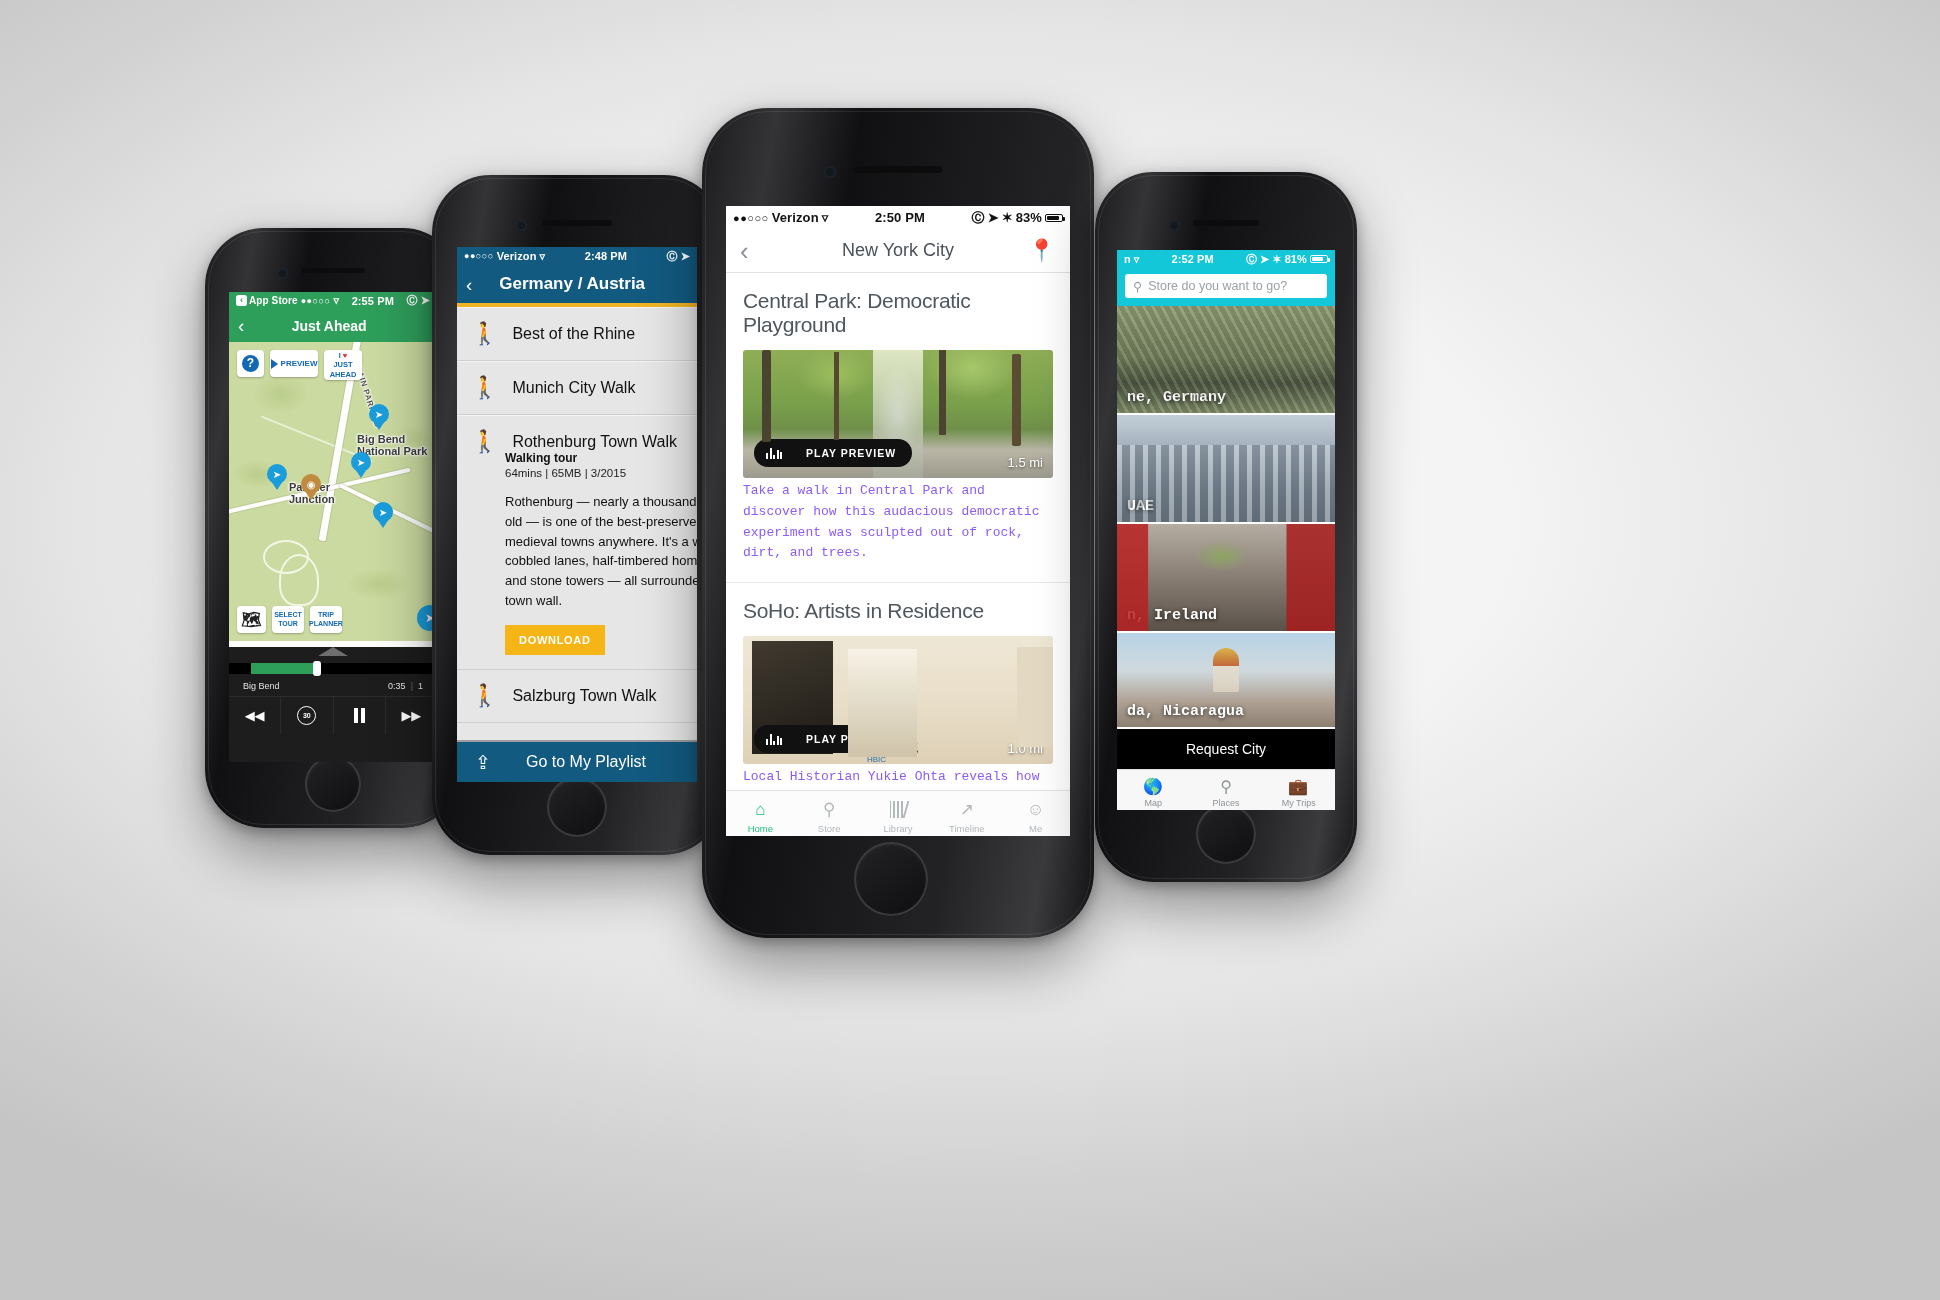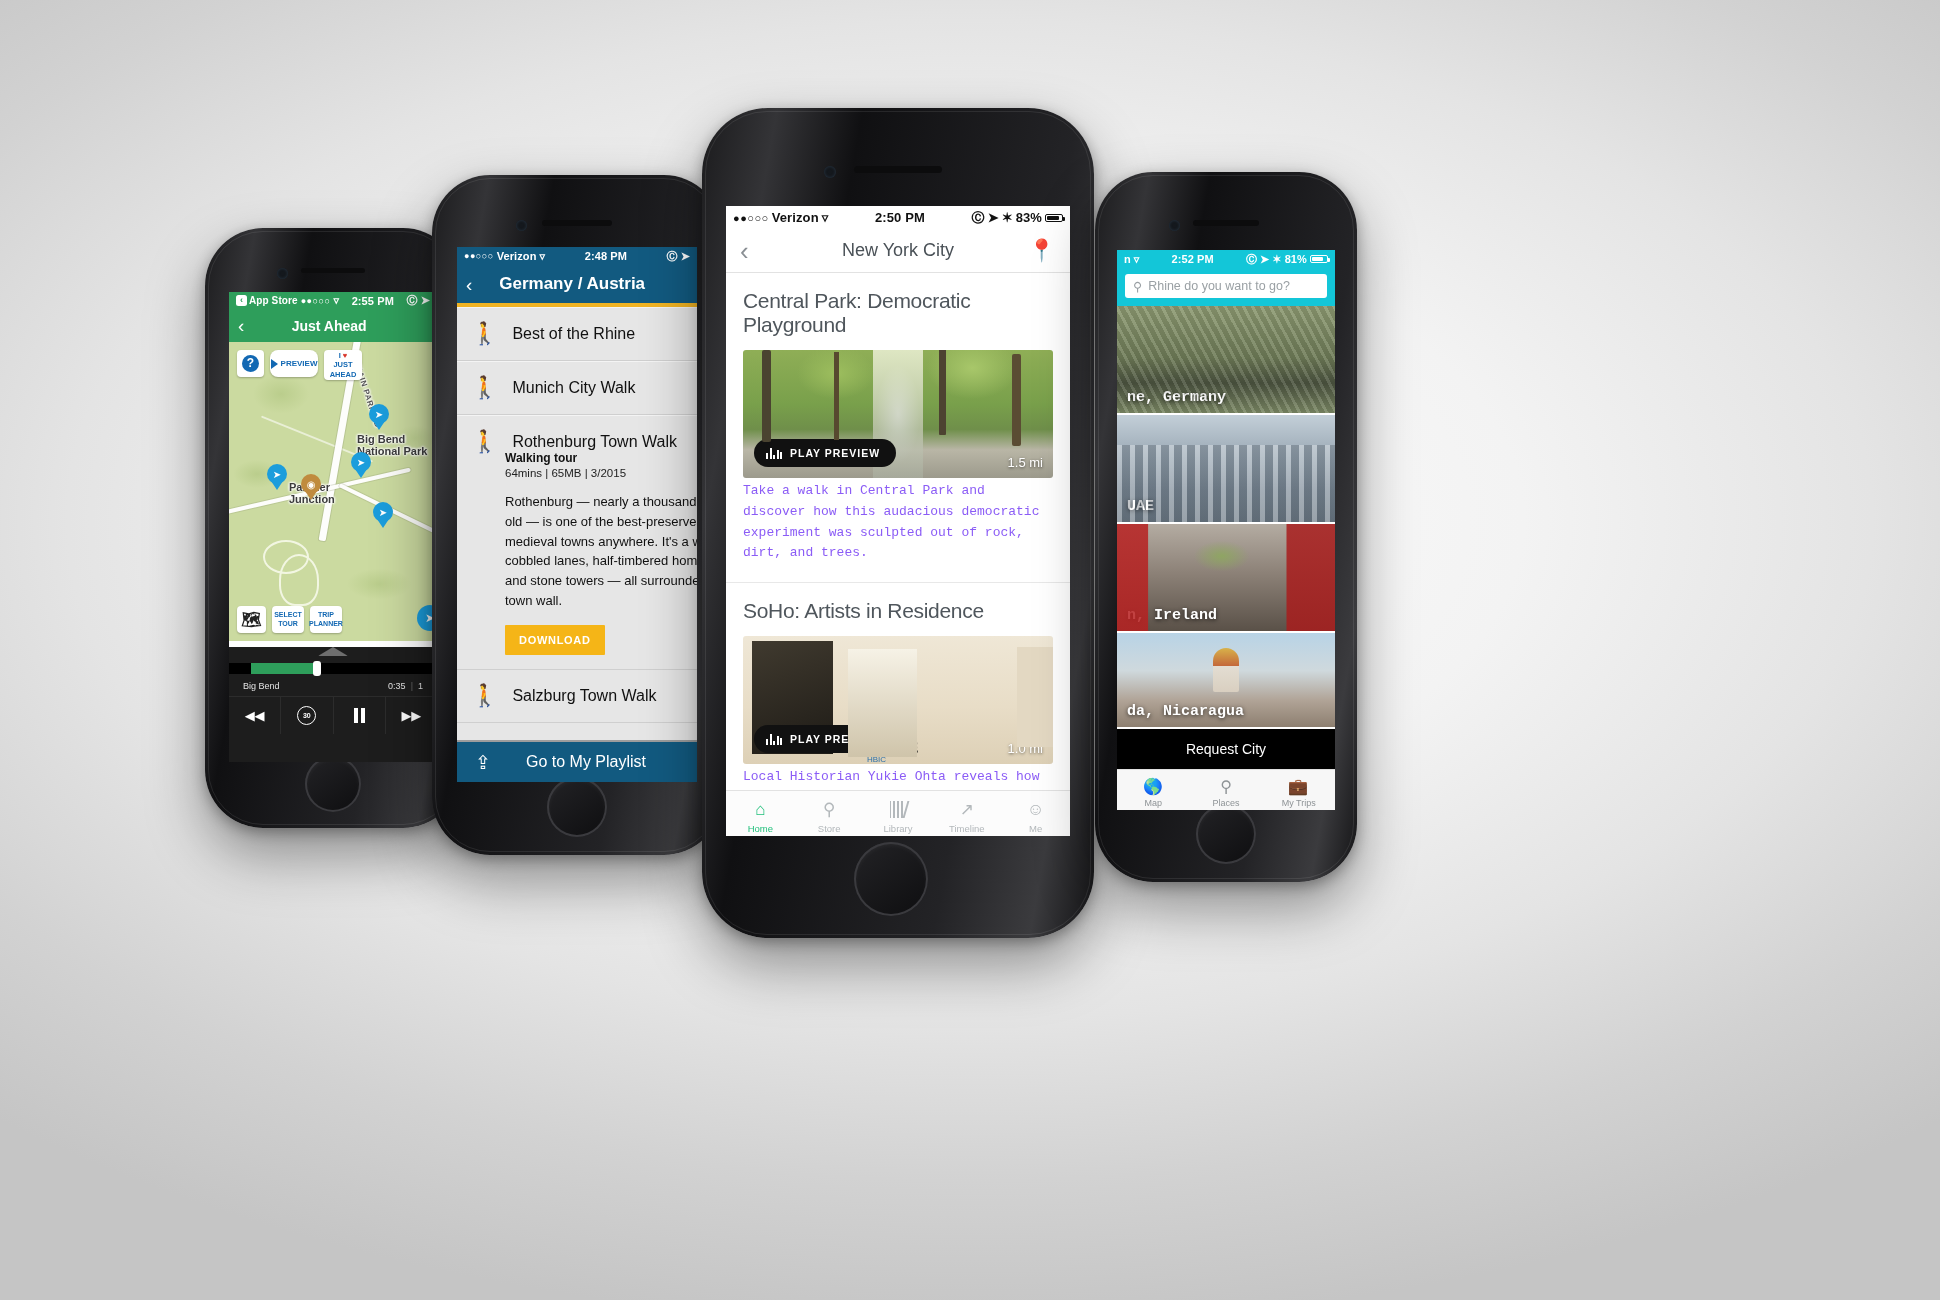--- a/index.html
+++ b/index.html
@@ -151,21 +151,21 @@
     display: flex; flex-direction: column; align-items: center; justify-content: center;
     color: #1268b3; font-weight: bold; text-align: center;
   }
   #p1-toolbar-top { position: absolute; left: 8px; top: 8px; display: flex; gap: 6px; }
   #p1-toolbar-top .mapbtn { position: relative; }
   .btn-help { width: 27px; height: 27px; }
   .btn-help .q {
     width: 17px; height: 17px; border-radius: 50%; background: #1268b3; color: #fff;
     font-size: 12px; line-height: 17px;
   }
-  .btn-preview { width: 48px; height: 27px; font-size: 8px; flex-direction: row; gap: 3px; border-radius: 8px; }
+  .btn-preview { width: 48px; height: 27px; font-size: 8px; flex-direction: row; gap: 3px; }
   .btn-preview .tri {
     width: 0; height: 0; border-left: 7px solid #1268b3;
     border-top: 5px solid transparent; border-bottom: 5px solid transparent;
   }
   .btn-ja { width: 38px; height: 30px; font-size: 7.5px; line-height: 1.22; }
   .btn-ja .heart { color: #d8352a; }
   #p1-toolbar-bot { position: absolute; left: 8px; bottom: 8px; display: flex; gap: 6px; }
   #p1-toolbar-bot .mapbtn { position: relative; }
   .btn-mapicon { width: 29px; height: 27px; }
   .btn-sel { width: 32px; height: 27px; font-size: 7px; line-height: 1.2; }
@@ -290,21 +290,21 @@
     position: absolute; bottom: 6%; left: 38%; color: #1b1b1b;
     font-size: 14px; font-weight: bold; letter-spacing: .5px;
     font-family: "DejaVu Sans", sans-serif; transform: rotate(-3deg);
   }
   .thumb .graf2 {
     position: absolute; bottom: 0%; left: 40%; font-size: 8px; color: #2b6fa8; font-weight: normal;
   }
   .play-pill {
     position: absolute; left: 11px; bottom: 11px; height: 28px;
     background: #111; border-radius: 16px; color: #fff;
-    display: flex; align-items: center; gap: 8px; padding: 0 16px 0 12px;
+    display: flex; align-items: center; gap: 24px; padding: 0 16px 0 12px;
     font-size: 10.5px; font-weight: bold; letter-spacing: 1px;
   }
   .eqicon { display: flex; align-items: flex-end; gap: 1.5px; height: 11px; }
   .eqicon i { width: 2px; background: #fff; display: block; }
   .eqicon i:nth-child(1) { height: 6px; }
   .eqicon i:nth-child(2) { height: 11px; }
   .eqicon i:nth-child(3) { height: 4px; }
   .eqicon i:nth-child(4) { height: 9px; }
   .eqicon i:nth-child(5) { height: 7px; }
   .miles {
@@ -710,21 +710,21 @@
           <span>81%</span>
           <span class="batt">
               <i style="width:81%"></i>
             </span>
         </div>
       </div>
 
       <div id="p4-search">
         <div class="field">
           <span>⚲</span>
-          <span>Rhine do you want to go?</span>
+          <span>Store do you want to go?</span>
         </div>
       </div>
 
       <div>
         <div class="citycard cc1">
           <span class="cname">ne, Germany</span>
         </div>
         <div class="citycard cc2">
           <span class="cname">UAE</span>
         </div>

